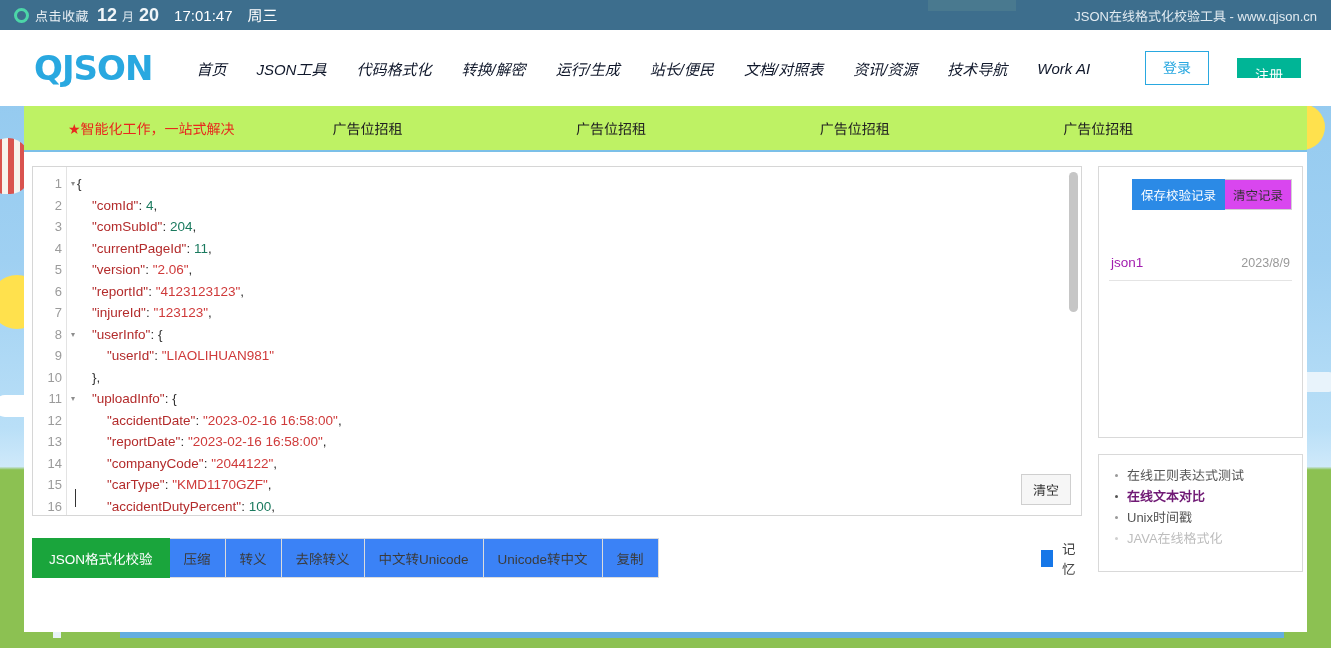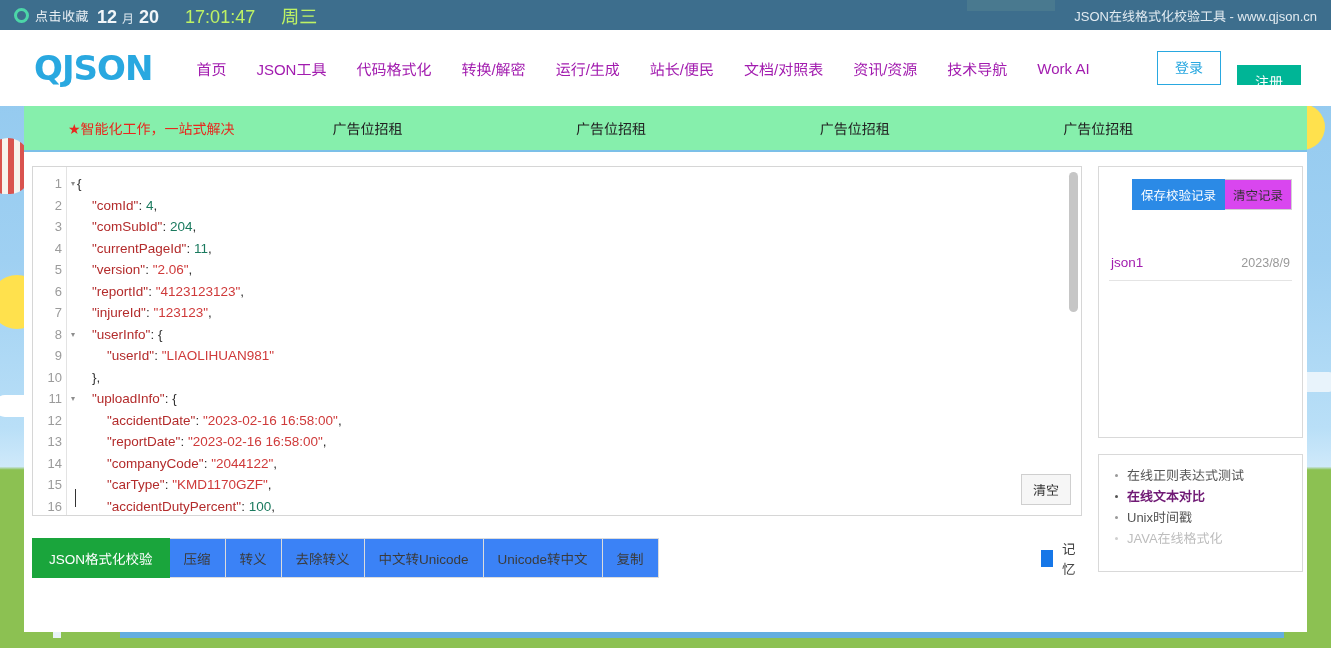--- a/index.html
+++ b/index.html
@@ -77,21 +77,21 @@
   }
   #topbar .gear::after {
     content: ""; position: absolute; left: 5px; top: 5px;
     width: 5px; height: 5px; border-radius: 50%;
     background: #3d6e8d;
   }
   #fav-text { font-size: 13px; margin-right: 8px; letter-spacing: .5px; }
   #date-wrap { display: flex; align-items: baseline; gap: 5px; }
   #date-wrap .big { font-size: 18px; font-weight: 600; color: #f2f6f9; }
   #date-wrap .unit { font-size: 12px; color: #dbe6ed; }
-  #date-wrap .time { font-size: 18px; color: #bef264; margin-left: 21px; }
+  #date-wrap .time { font-size: 15px; color: #ffffff; margin-left: 10px; }
   #topbar-spacer { flex: 1 1 auto; position: relative; }
   #topbar-blank {
     position: absolute; left: 650px; top: -15px;
     width: 88px; height: 11px;
     background: #49798f;
   }
   #site-label { font-size: 13px; color: #e2ebf1; }
 
   
   #header {
@@ -101,40 +101,40 @@
     padding: 0 30px 0 34px;
   }
   #logo {
     font-size: 34px; font-weight: 700; letter-spacing: -1px;
     color: #29a8e0;
     font-family: "DejaVu Sans", "Liberation Sans", sans-serif;
     margin-right: 44px; white-space: nowrap;
   }
   #nav { display: flex; align-items: center; gap: 30px; flex: 1 1 auto; }
   #nav .nav-item {
-    font-size: 15px; color: #a21caf; white-space: nowrap;
-    cursor: pointer; text-decoration: none;
-  }
-  #auth { display: flex; align-items: flex-end; gap: 16px; margin-left: 8px; }
+    font-size: 15px; color: #0f172a; white-space: nowrap;
+    cursor: pointer; text-decoration: none; font-style: italic;
+  }
+  #auth { display: flex; align-items: center; gap: 28px; margin-left: 8px; }
   .btn-login {
     width: 64px; height: 34px; line-height: 32px; text-align: center;
     border: 1px solid #29a8e0; color: #29a8e0;
     background: #fff; font-size: 14px; cursor: pointer;
   }
   .btn-register {
     width: 64px; height: 20px; line-height: 34px; text-align: center;
     border: none; color: #ffffff;
     background: #00b596; font-size: 14px; cursor: pointer;
   }
 
   
   #adbar {
     position: relative; z-index: 5;
     margin: 0 24px;
-    height: 46px; background: #86efac;
+    height: 46px; background: #bef264;
     display: flex; align-items: center;
     border-bottom: 2px solid #7cc0e8;
   }
   #adbar .ad-slot {
     font-size: 14px; color: #222; white-space: nowrap;
   }
   #adbar .ad-slot.first { color: #e8281e; padding-left: 44px; width: 324px; }
   #adbar .ad-slot.rest { width: 258px; }
 
   

